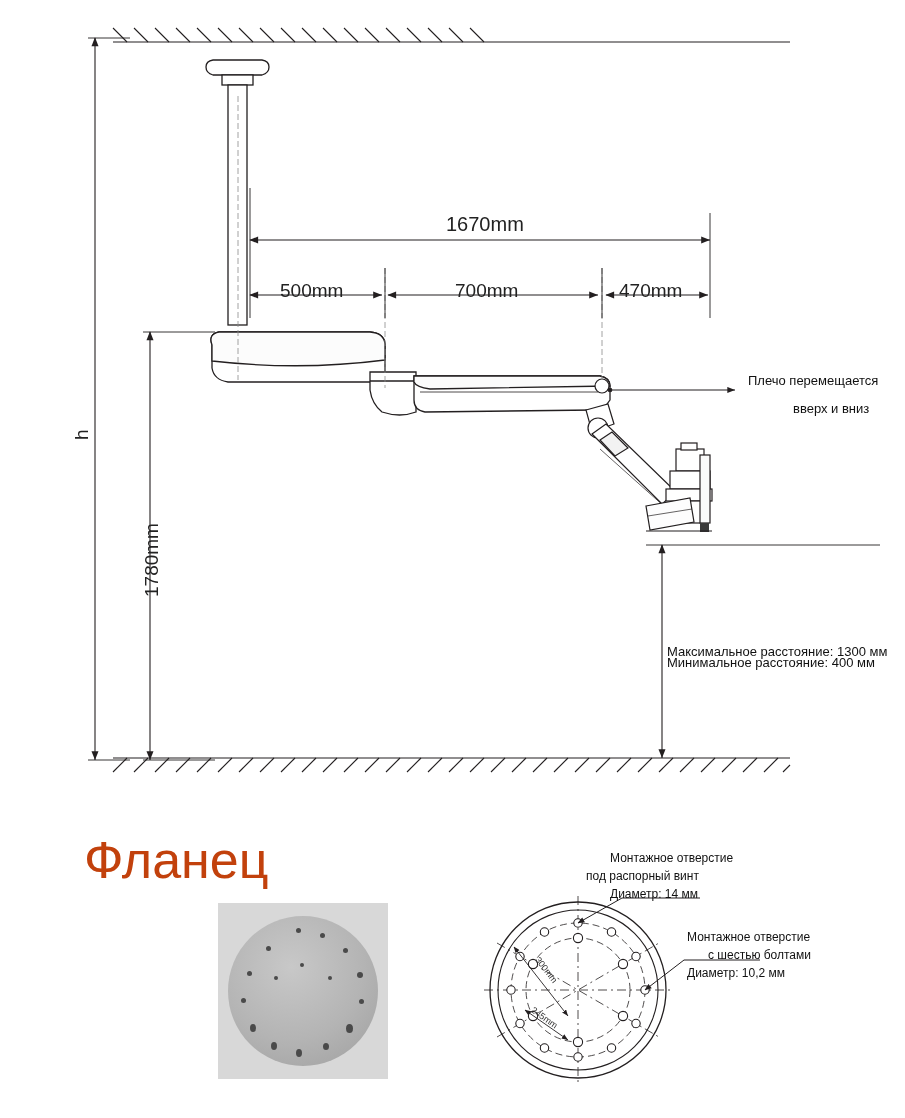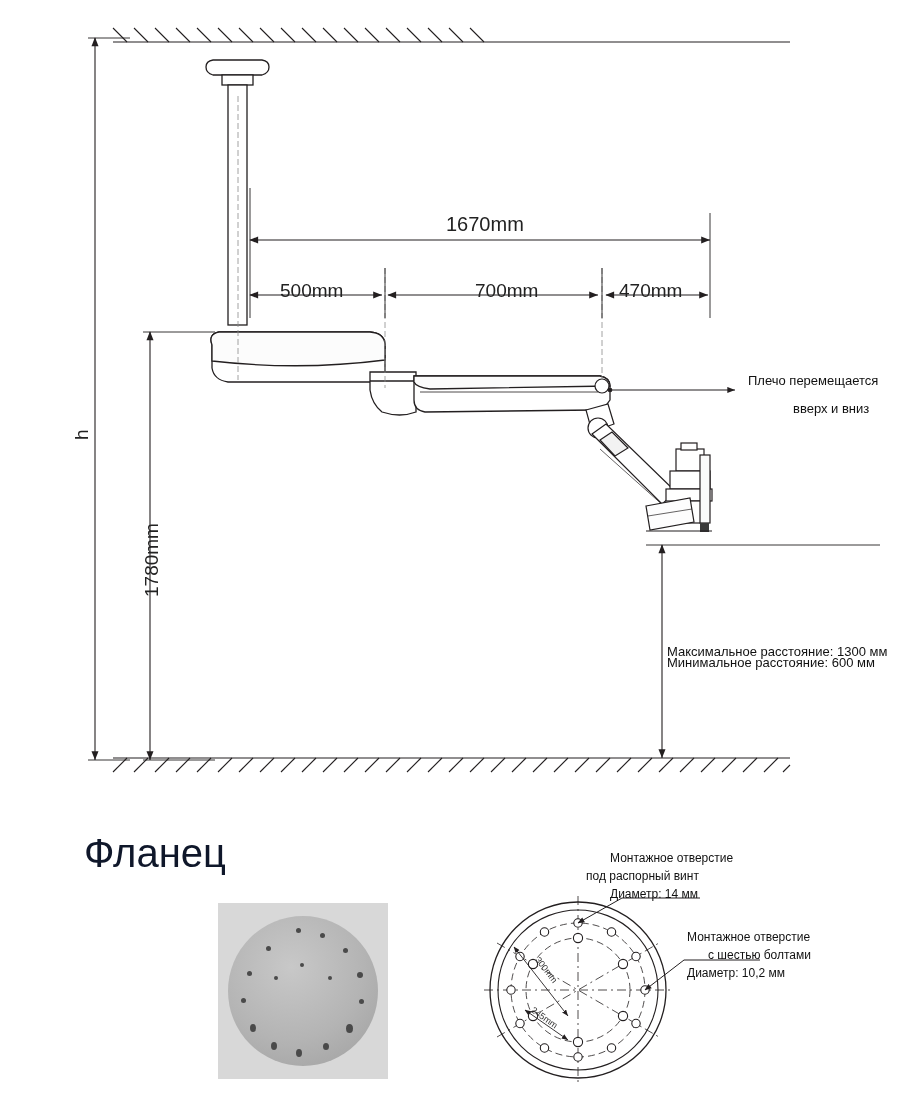--- a/index.html
+++ b/index.html
@@ -46,22 +46,22 @@
   }
   .note-small {
     font-size: 12px;
     color: #111;
   }
   .tiny {
     font-size: 9px;
     color: #333;
   }
   .flange-title {
-    font-size: 40px;
-    color: #0f172a;
+    font-size: 52px;
+    color: #c2410c;
     letter-spacing: 0px;
     text-align: center;
   }
   .vert {
     transform-origin: 0 0;
     transform: rotate(-90deg);
   }
   .photo {
     position: absolute;
     background: #d8d8d8;
@@ -296,33 +296,33 @@
         <line x1="645" y1="990" x2="684" y2="960" marker-start="url(#arrowStartSm)"></line>
         <line x1="684" y1="960" x2="760" y2="960"></line>
       </g>
     </g>
   </svg>
 
   <div class="lbl dim-lbl-big" style="left:446px; top:212px;">1670mm</div>
 
   <div class="lbl dim-lbl" style="left:280px; top:279px;">500mm</div>
 
-  <div class="lbl dim-lbl" style="left:455px; top:279px;margin-left:20px;">700mm</div>
+  <div class="lbl dim-lbl" style="left:455px; top:279px;">700mm</div>
 
   <div class="lbl dim-lbl" style="left:619px; top:279px;">470mm</div>
 
   <div class="lbl dim-lbl vert" style="left:70px; top:440px;">h</div>
 
   <div class="lbl dim-lbl vert" style="left:140px; top:597px;">1780mm</div>
 
   <div class="lbl note" style="left:748px; top:363px;margin-top:10px;">Плечо перемещается</div>
   <div class="lbl note" style="left:748px; top:401px;padding-left:45px;">вверх и вниз</div>
 
   <div class="lbl note" style="left:667px; top:615px;margin-top:29px;">Максимальное расстояние: 1300 мм</div>
-  <div class="lbl note" style="left:667px; top:655px;">Минимальное расстояние: 600 мм</div>
+  <div class="lbl note" style="left:667px; top:655px;">Минимальное расстояние: 400 мм</div>
 
   <div class="lbl flange-title" style="left:84px; top:828px;">Фланец</div>
 
   <div class="photo" style="left:218px; top:903px; width:170px; height:176px;">
     <div class="photo-disc" style="left:10px; top:13px; width:150px; height:150px;">
       <div class="hole" style="left:68px; top:12px; width:5px; height:5px;"></div>
       <div class="hole" style="left:92px; top:17px; width:5px; height:5px;"></div>
       <div class="hole" style="left:115px; top:32px; width:5px; height:5px;"></div>
       <div class="hole" style="left:129px; top:56px; width:6px; height:6px;"></div>
       <div class="hole" style="left:131px; top:83px; width:5px; height:5px;"></div>

